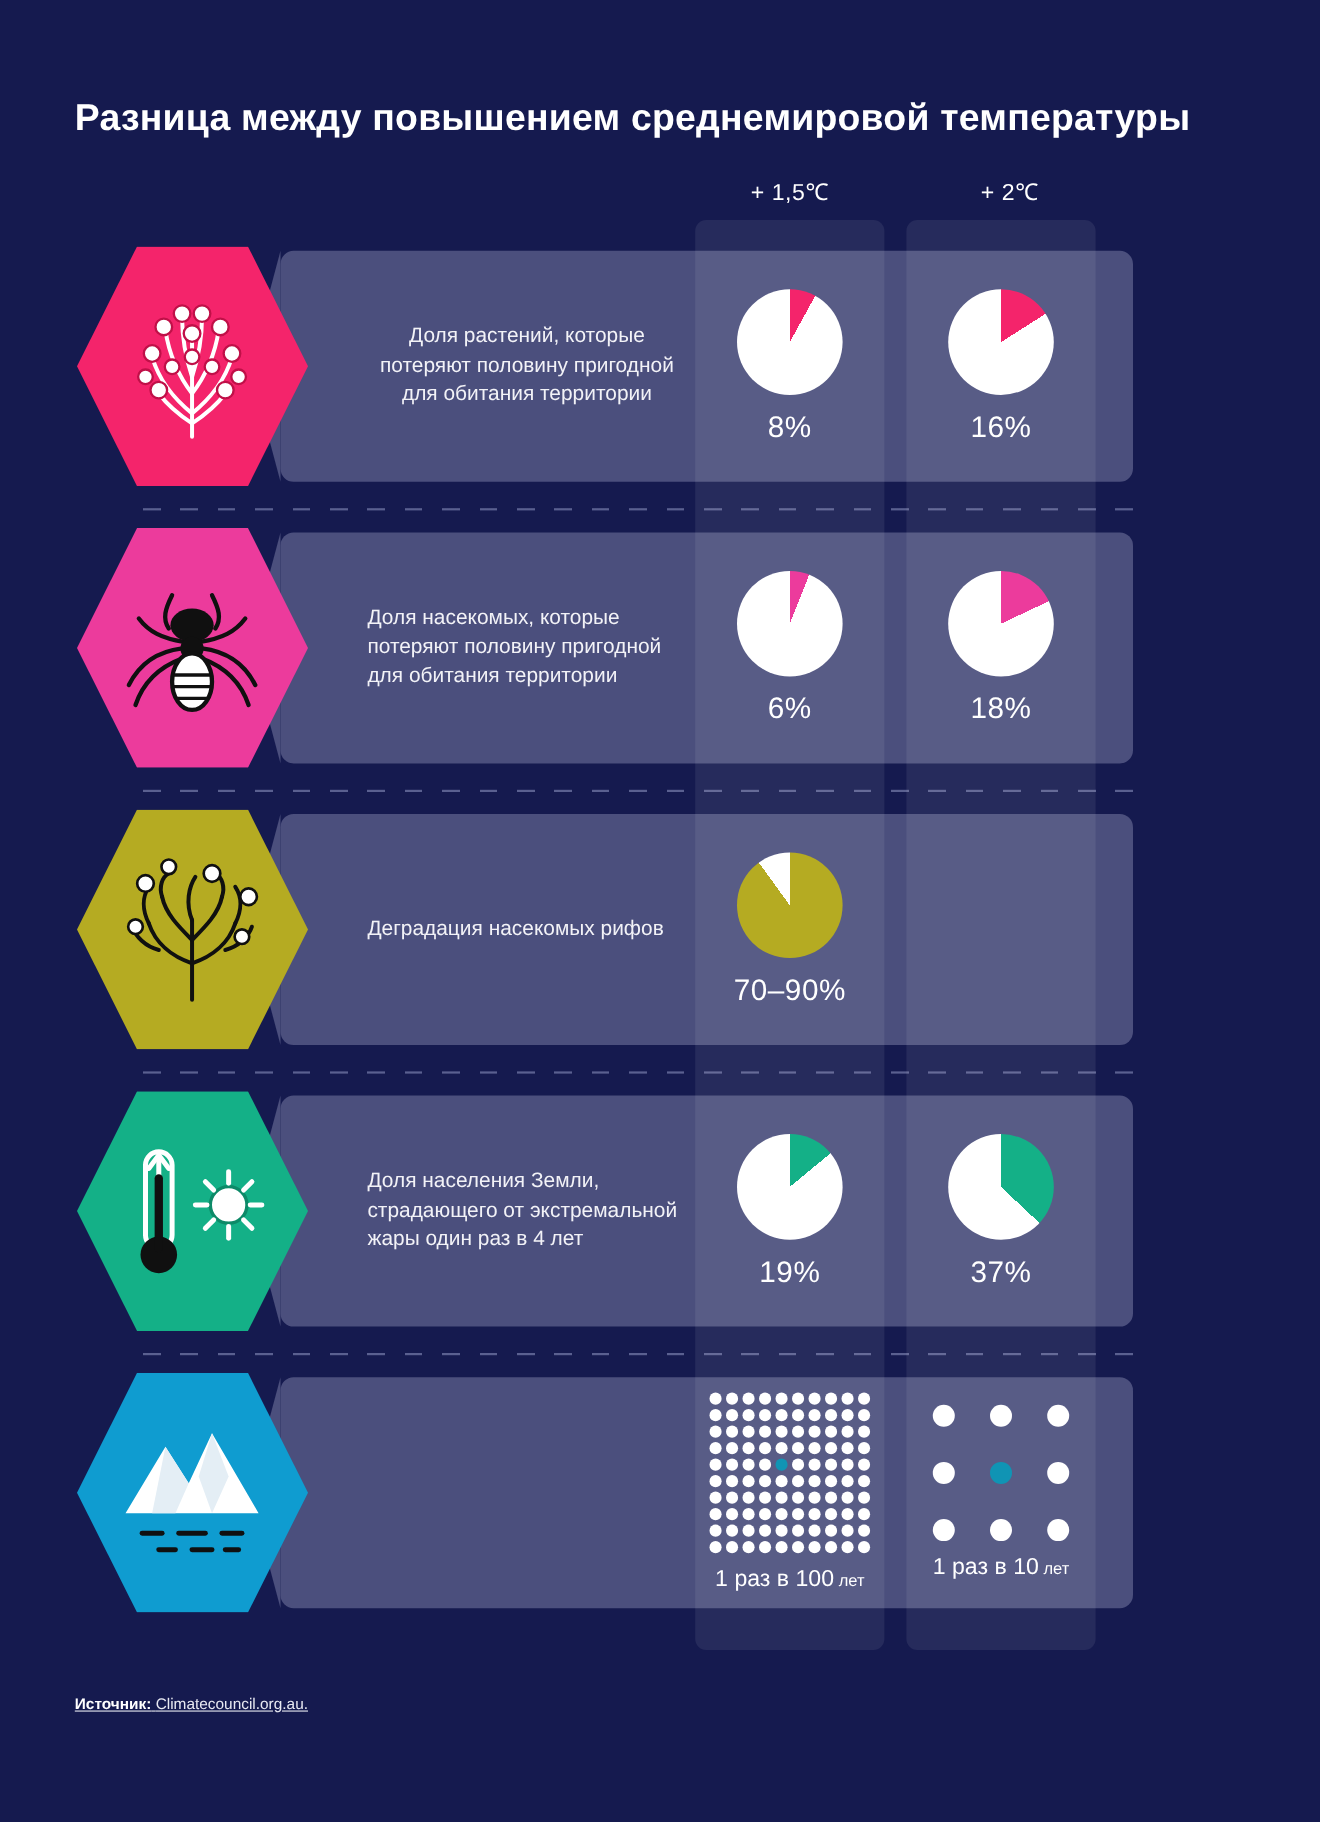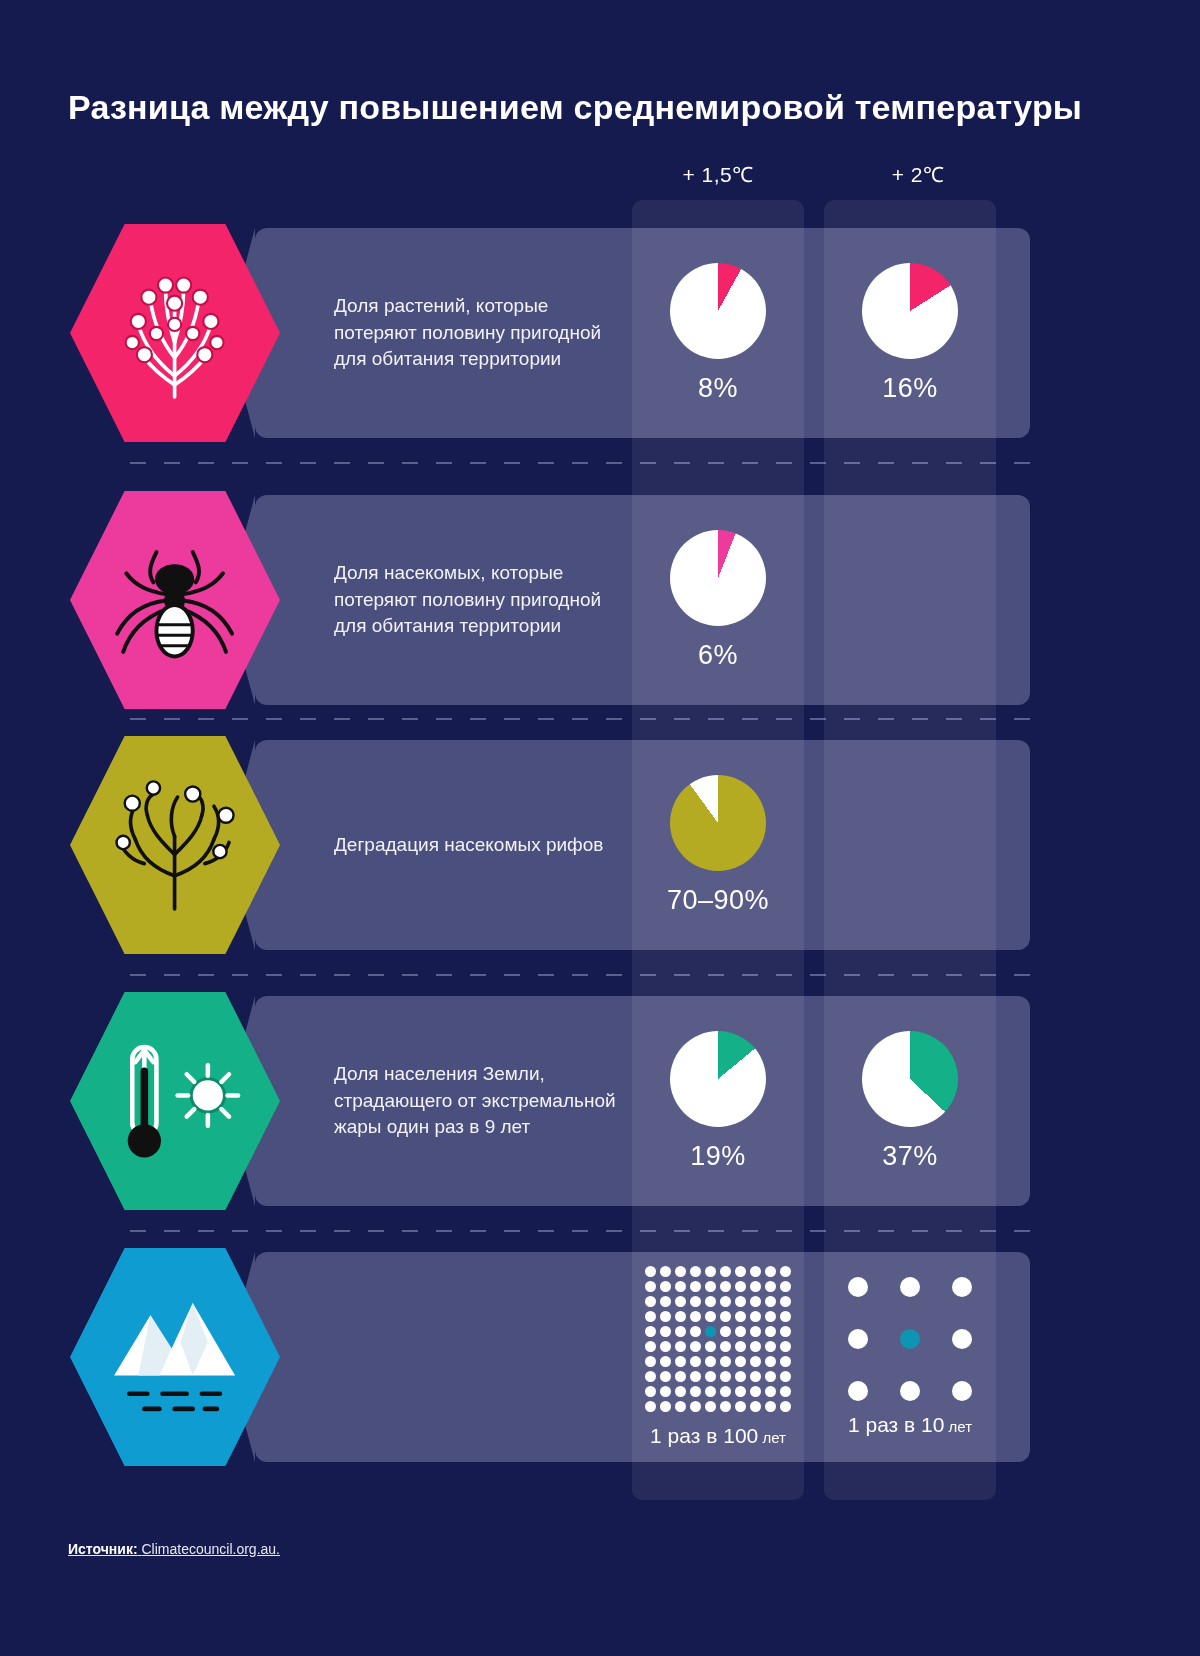--- a/index.html
+++ b/index.html
@@ -107,21 +107,21 @@
 <body>
 
 <div class="poster">
 
   <div class="title">Разница между повышением среднемировой температуры</div>
 
   <div class="col-head c1">+ 1,5℃</div>
   <div class="col-head c2">+ 2℃</div>
 
   <div id="rows-host">
-      <div class="row" style="top: 228px;">
+      <div class="row" style="top: 228px; text-align: center;">
         <div class="row-bar"></div>
         <div class="hexwrap">
           <div class="hex" style="background: rgb(244, 36, 107);">
             <svg viewBox="0 0 100 100">
               <g fill="none" stroke="#fff" stroke-width="2.4" stroke-linecap="round">
      <path d="M50 92 C50 70 50 46 50 30"></path>
      <path d="M50 78 C40 70 30 58 26 44"></path>
                 <path d="M50 78 C60 70 70 58 74 44"></path>
      <path d="M50 66 C42 56 36 42 34 28"></path>
                 <path d="M50 66 C58 56 64 42 66 28"></path>
@@ -152,21 +152,21 @@
         <div class="row-text">Доля растений, которые потеряют половину пригодной для обитания территории</div>
         <div class="cell c1">
           <div class="pie" style="background: conic-gradient(rgb(244, 36, 107) 0deg, rgb(244, 36, 107) 28.8deg, rgb(255, 255, 255) 28.8deg, rgb(255, 255, 255) 360deg);"></div>
           <div class="pie-label">8%</div>
         </div>
         <div class="cell c2">
           <div class="pie" style="background: conic-gradient(rgb(244, 36, 107) 0deg, rgb(244, 36, 107) 57.6deg, rgb(255, 255, 255) 57.6deg, rgb(255, 255, 255) 360deg);"></div>
           <div class="pie-label">16%</div>
         </div>
       </div>
-      <div class="row" style="top: 495px; border-radius: 27px;">
+      <div class="row" style="top: 484px; border-radius: 27px;">
         <div class="row-bar"></div>
         <div class="hexwrap">
           <div class="hex" style="background: rgb(236, 59, 156);">
             <svg viewBox="0 0 100 100">
               <g fill="none" stroke="#101010" stroke-width="2.6" stroke-linecap="round">
      <path d="M38 18 C34 26 32 32 36 38"></path>
                 <path d="M62 18 C66 26 68 32 64 38"></path>
      <path d="M44 50 C28 52 18 60 12 72"></path>
                 <path d="M56 50 C72 52 82 60 88 72"></path>
      <path d="M44 56 C28 62 20 72 16 84"></path>
@@ -184,20 +184,24 @@
                 <path d="M38 73 H62"></path>
                 <path d="M40 80 H60"></path>
               </g>
             </svg>
           </div>
         </div>
         <div class="row-text">Доля насекомых, которые потеряют половину пригодной для обитания территории</div>
         <div class="cell c1">
           <div class="pie" style="background: conic-gradient(rgb(236, 59, 156) 0deg, rgb(236, 59, 156) 21.6deg, rgb(255, 255, 255) 21.6deg, rgb(255, 255, 255) 360deg);"></div>
           <div class="pie-label">6%</div>
+        </div>
+        <div class="cell c2">
+          <div class="pie" style="background: conic-gradient(rgb(236, 59, 156) 0deg, rgb(236, 59, 156) 64.8deg, rgb(255, 255, 255) 64.8deg, rgb(255, 255, 255) 360deg);"></div>
+          <div class="pie-label">18%</div>
         </div>
       </div>
       <div class="row" style="top: 740px;">
         <div class="row-bar"></div>
         <div class="hexwrap">
           <div class="hex" style="background: rgb(181, 171, 34);">
             <svg viewBox="0 0 100 100">
               <g fill="none" stroke="#101010" stroke-width="2.4" stroke-linecap="round">
      <path d="M50 92 C50 74 50 58 50 44"></path>
      <path d="M50 70 C38 66 28 58 24 46"></path>
@@ -248,21 +252,21 @@
                 <path d="M52 46 h7"></path>
                 <path d="M85 46 h7"></path>
        <path d="M58 32 l5 5"></path>
                 <path d="M81 55 l5 5"></path>
                 <path d="M86 32 l-5 5"></path>
                 <path d="M63 55 l-5 5"></path>
               </g>
             </svg>
           </div>
         </div>
-        <div class="row-text">Доля населения Земли, страдающего от экстремальной жары один раз в 9 лет</div>
+        <div class="row-text">Доля населения Земли, страдающего от экстремальной жары один раз в 4 лет</div>
         <div class="cell c1">
           <div class="pie" style="background: conic-gradient(rgb(20, 176, 135) 0deg, rgb(20, 176, 135) 50.4deg, rgb(255, 255, 255) 50.4deg, rgb(255, 255, 255) 360deg);"></div>
           <div class="pie-label">19%</div>
         </div>
         <div class="cell c2">
           <div class="pie" style="background: conic-gradient(rgb(20, 176, 135) 0deg, rgb(20, 176, 135) 133.2deg, rgb(255, 255, 255) 133.2deg, rgb(255, 255, 255) 360deg);"></div>
           <div class="pie-label">37%</div>
         </div>
       </div>
       <div class="row" style="top: 1252px;">

